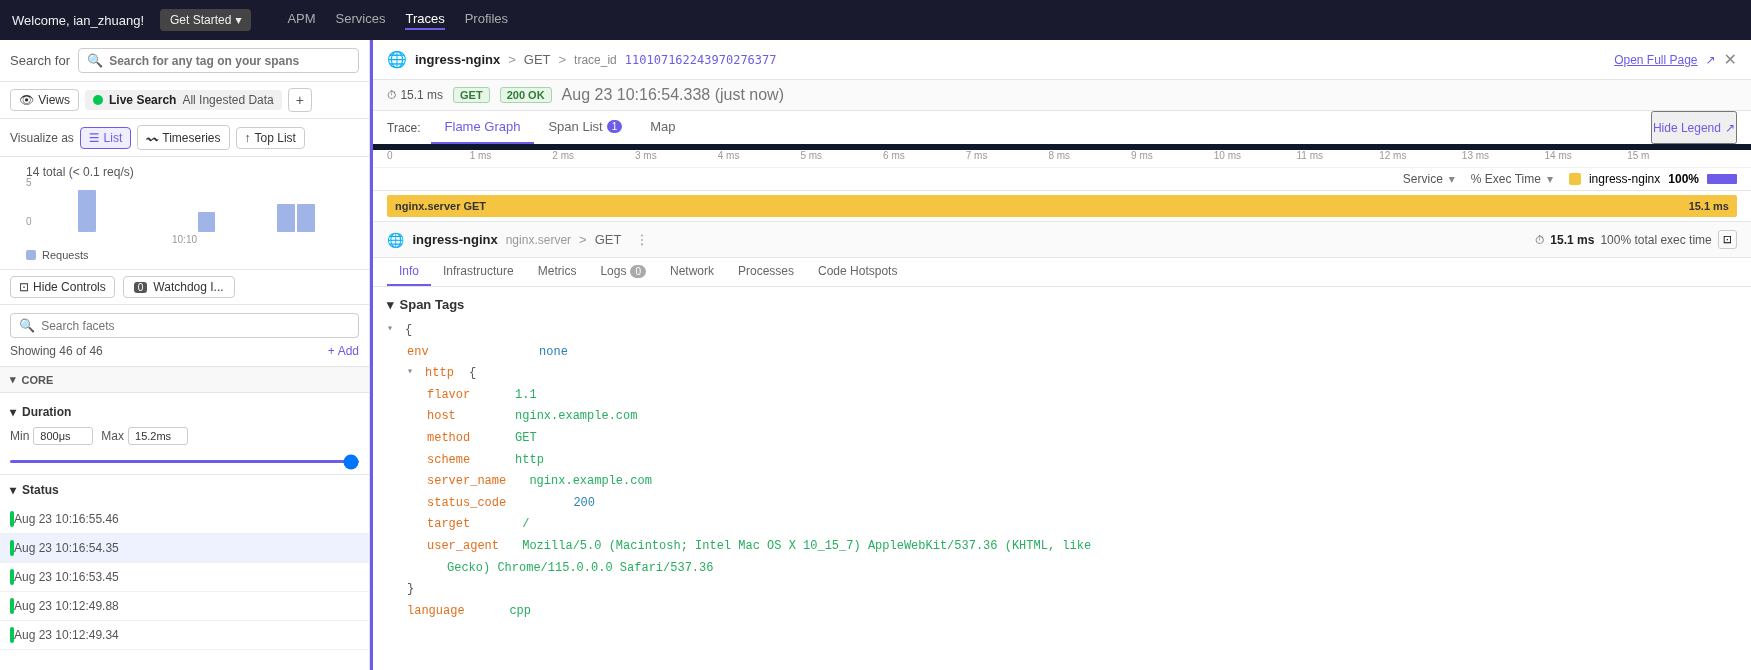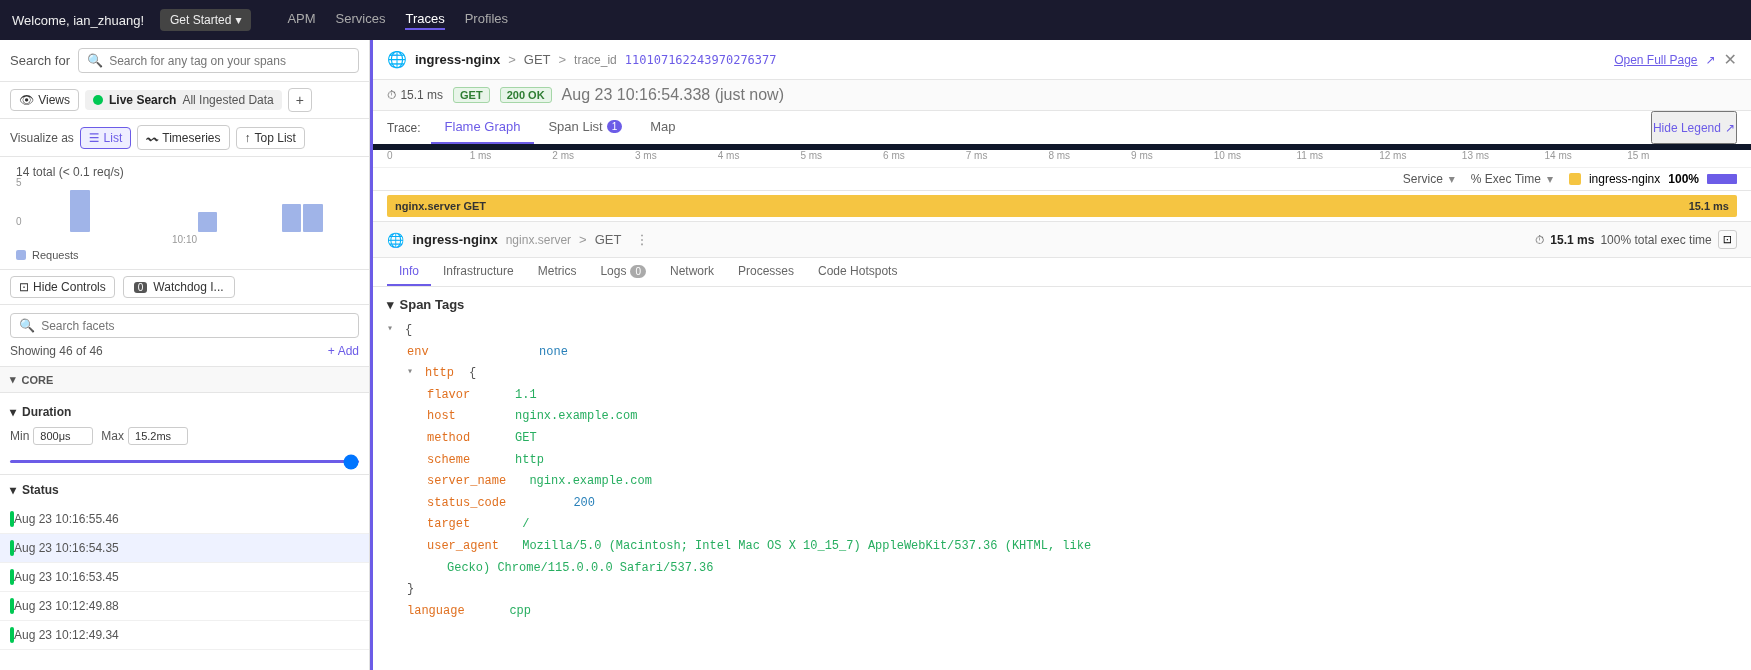--- a/index.html
+++ b/index.html
@@ -61,21 +61,21 @@
       flex: 1;
       display: flex;
       align-items: center;
       border: 1px solid #ccc;
       border-radius: 4px;
       padding: 4px 8px;
       background: #fff;
       gap: 6px;
     }
     .search-input-wrap input {
-      border: none; outline: none; font-size: 12px; flex: 1; color: #666;
+      border: none; outline: none; font-size: 12px; flex: 1; color: #666; font-weight: bold;
     }
 
     
     .view-controls {
       padding: 6px 10px;
       display: flex;
       align-items: center;
       gap: 6px;
       border-bottom: 1px solid #e5e5e5;
     }
@@ -107,21 +107,21 @@
     .visualize-label { font-size: 12px; color: #555; }
     .viz-btn {
       display: flex; align-items: center; gap: 4px;
       border: 1px solid #ccc; border-radius: 4px; padding: 3px 8px;
       cursor: pointer; font-size: 12px; background: #fff; color: #333;
     }
     .viz-btn.active { background: #eef; border-color: #6c5ce7; color: #6c5ce7; }
 
     
     .chart-area {
-      padding: 8px 16px;
+      padding: 8px 26px;
       border-bottom: 1px solid #e5e5e5;
     }
     .requests-count { font-size: 12px; color: #555; margin-bottom: 6px; }
     .bar-chart {
       height: 60px;
       display: flex;
       align-items: flex-end;
       gap: 2px;
       position: relative;
     }

